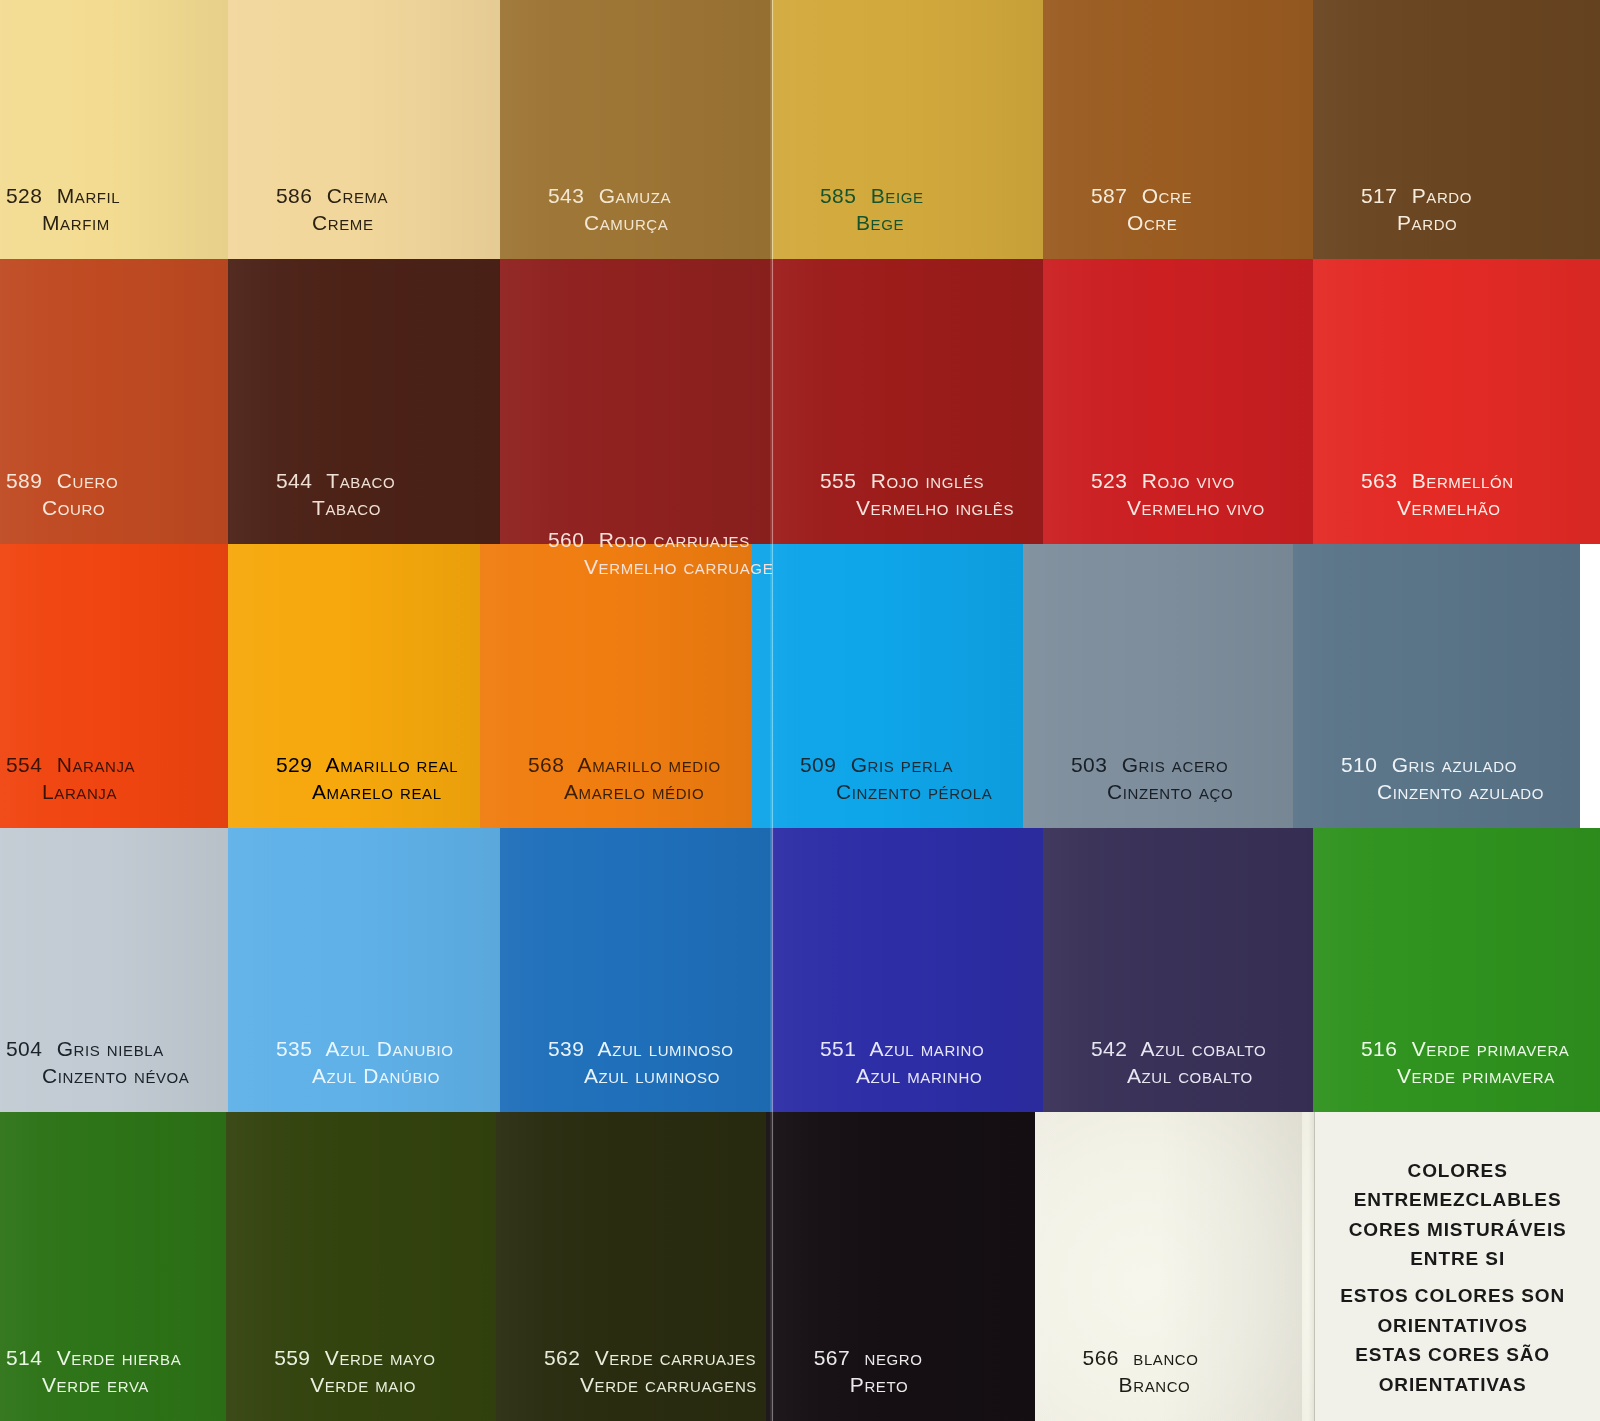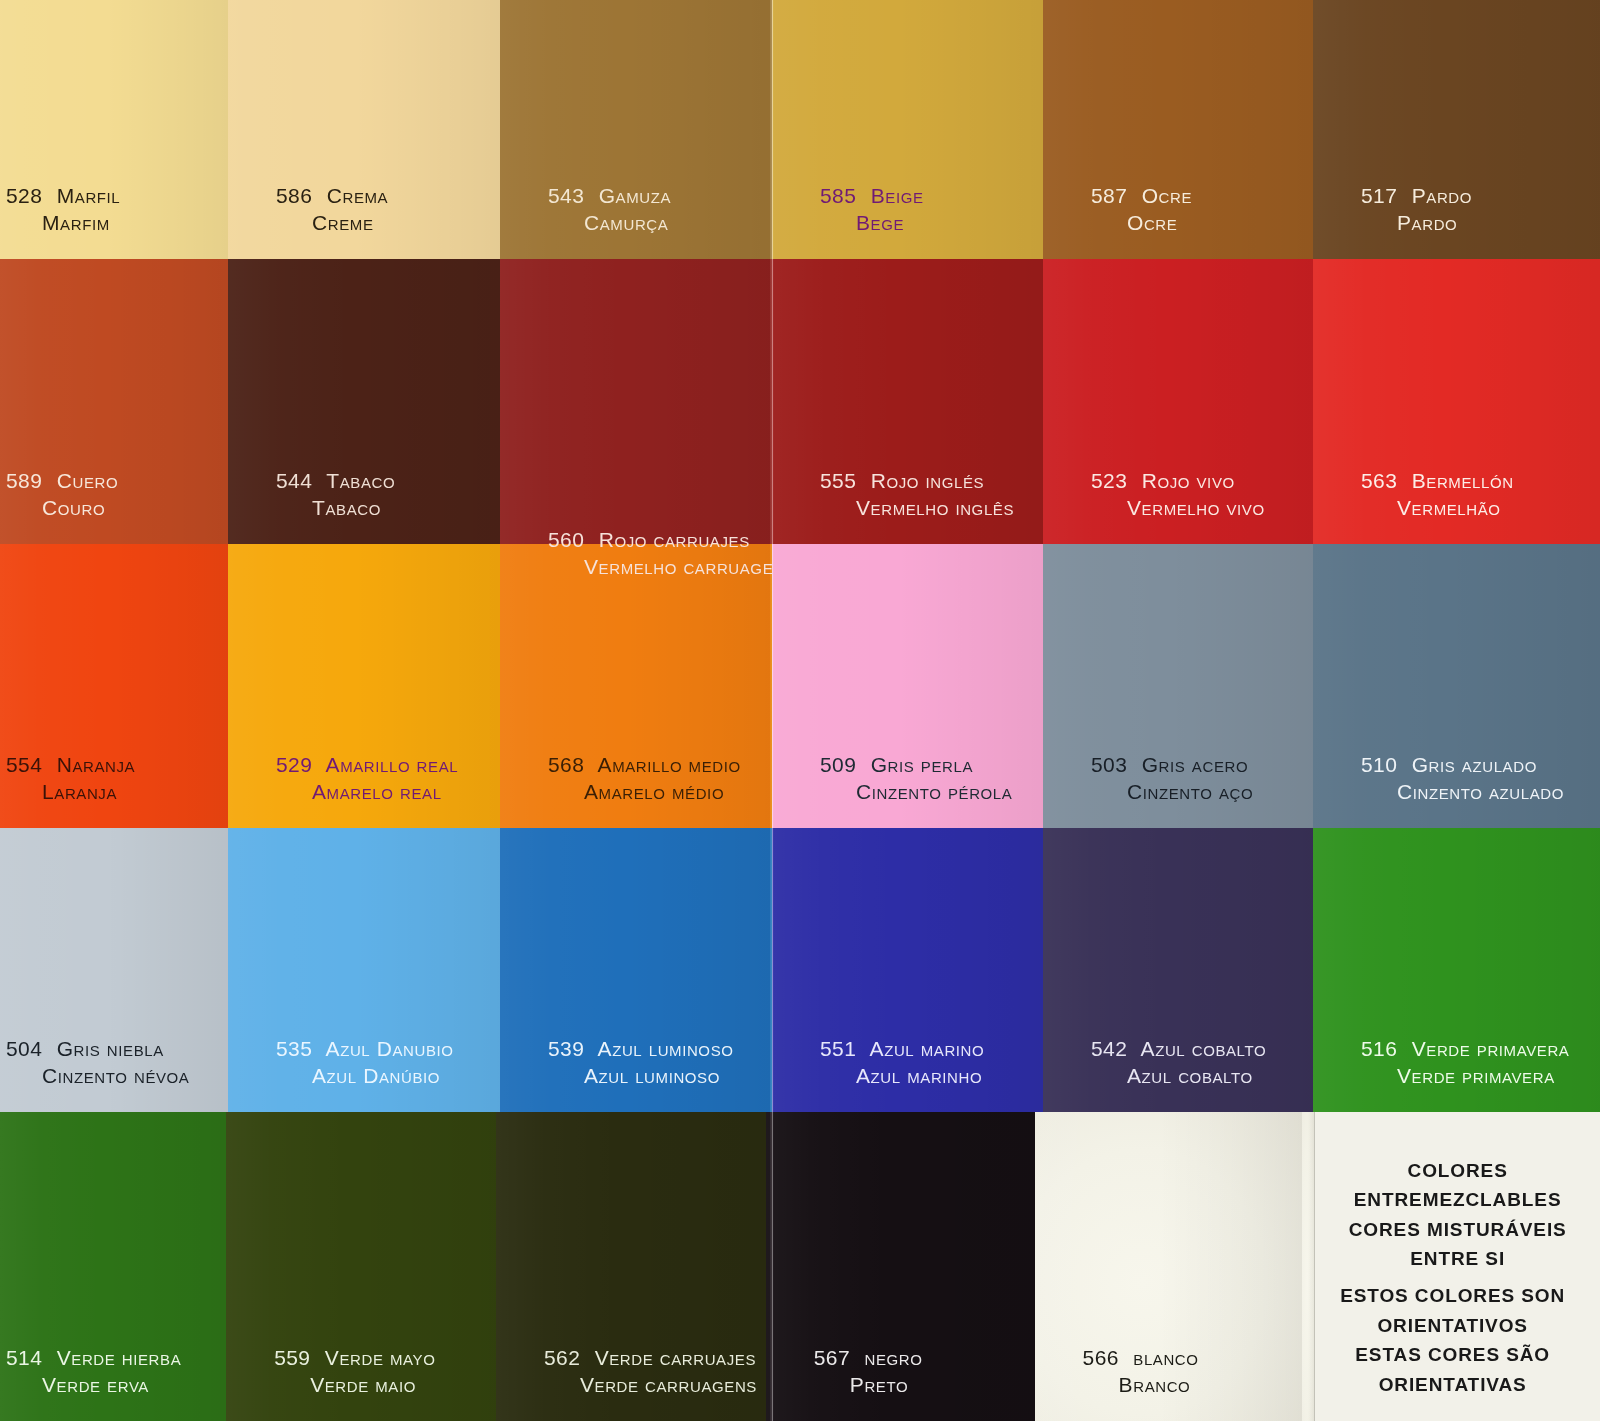--- a/index.html
+++ b/index.html
@@ -128,21 +128,21 @@
           <span class="line l-es"><span class="code">586</span><span style="margin-left: 8px;"> Crema</span></span>
           <span class="line l-pt">Creme</span>
         </div>
       </div>
       <div class="swatch ind1" style="width: 272px; height: 259px; background: rgb(157, 117, 53); color: rgb(243, 231, 210);">
         <div class="labels">
           <span class="line l-es"><span class="code">543</span><span style="margin-left: 8px;"> Gamuza</span></span>
           <span class="line l-pt">Camurça</span>
         </div>
       </div>
-      <div class="swatch ind1" style="width: 271px; height: 259px; background: rgb(210, 169, 60); color: #701a75;">
+      <div class="swatch ind1" style="width: 271px; height: 259px; background: rgb(210, 169, 60); color: #14532d;">
         <div class="labels">
           <span class="line l-es"><span class="code">585</span><span style="margin-left: 8px;"> Beige</span></span>
           <span class="line l-pt">Bege</span>
         </div>
       </div>
       <div class="swatch ind1" style="width: 270px; height: 259px; background: rgb(154, 92, 33); color: rgb(246, 236, 220);">
         <div class="labels">
           <span class="line l-es"><span class="code">587</span><span style="margin-left: 8px;"> Ocre</span></span>
           <span class="line l-pt">Ocre</span>
         </div>
@@ -194,33 +194,33 @@
       </div>
     </div>
 
   <div class="row" style="height:284px" id="row3">
       <div class="swatch ind0" style="width: 228px; height: 284px; background: rgb(240, 69, 16); color: rgb(58, 18, 8);">
         <div class="labels">
           <span class="line l-es"><span class="code">554</span><span style="margin-left: 8px;"> Naranja</span></span>
           <span class="line l-pt">Laranja</span>
         </div>
       </div>
-      <div class="swatch ind1" style="width: 272px; height: 284px; background: rgb(246, 168, 12); color: #701a75;">
+      <div class="swatch ind1" style="width: 252px; height: 284px; background: rgb(246, 168, 12); color: #000000;">
         <div class="labels">
           <span class="line l-es"><span class="code">529</span><span style="margin-left: 8px;"> Amarillo real</span></span>
           <span class="line l-pt">Amarelo real</span>
         </div>
       </div>
       <div class="swatch ind1" style="width: 272px; height: 284px; background: rgb(240, 125, 16); color: rgb(58, 31, 5);">
         <div class="labels">
           <span class="line l-es"><span class="code">568</span><span style="margin-left: 8px;"> Amarillo medio</span></span>
           <span class="line l-pt">Amarelo médio</span>
         </div>
       </div>
-      <div class="swatch ind1" style="width: 271px; height: 284px; background: #f9a8d4; color: rgb(30, 42, 51);">
+      <div class="swatch ind1" style="width: 271px; height: 284px; background: #0ea5e9; color: rgb(30, 42, 51);">
         <div class="labels">
           <span class="line l-es"><span class="code">509</span><span style="margin-left: 8px;"> Gris perla</span></span>
           <span class="line l-pt">Cinzento pérola</span>
         </div>
       </div>
       <div class="swatch ind1" style="width: 270px; height: 284px; background: rgb(126, 142, 156); color: rgb(24, 31, 39);">
         <div class="labels">
           <span class="line l-es"><span class="code">503</span><span style="margin-left: 8px;"> Gris acero</span></span>
           <span class="line l-pt">Cinzento aço</span>
         </div>

